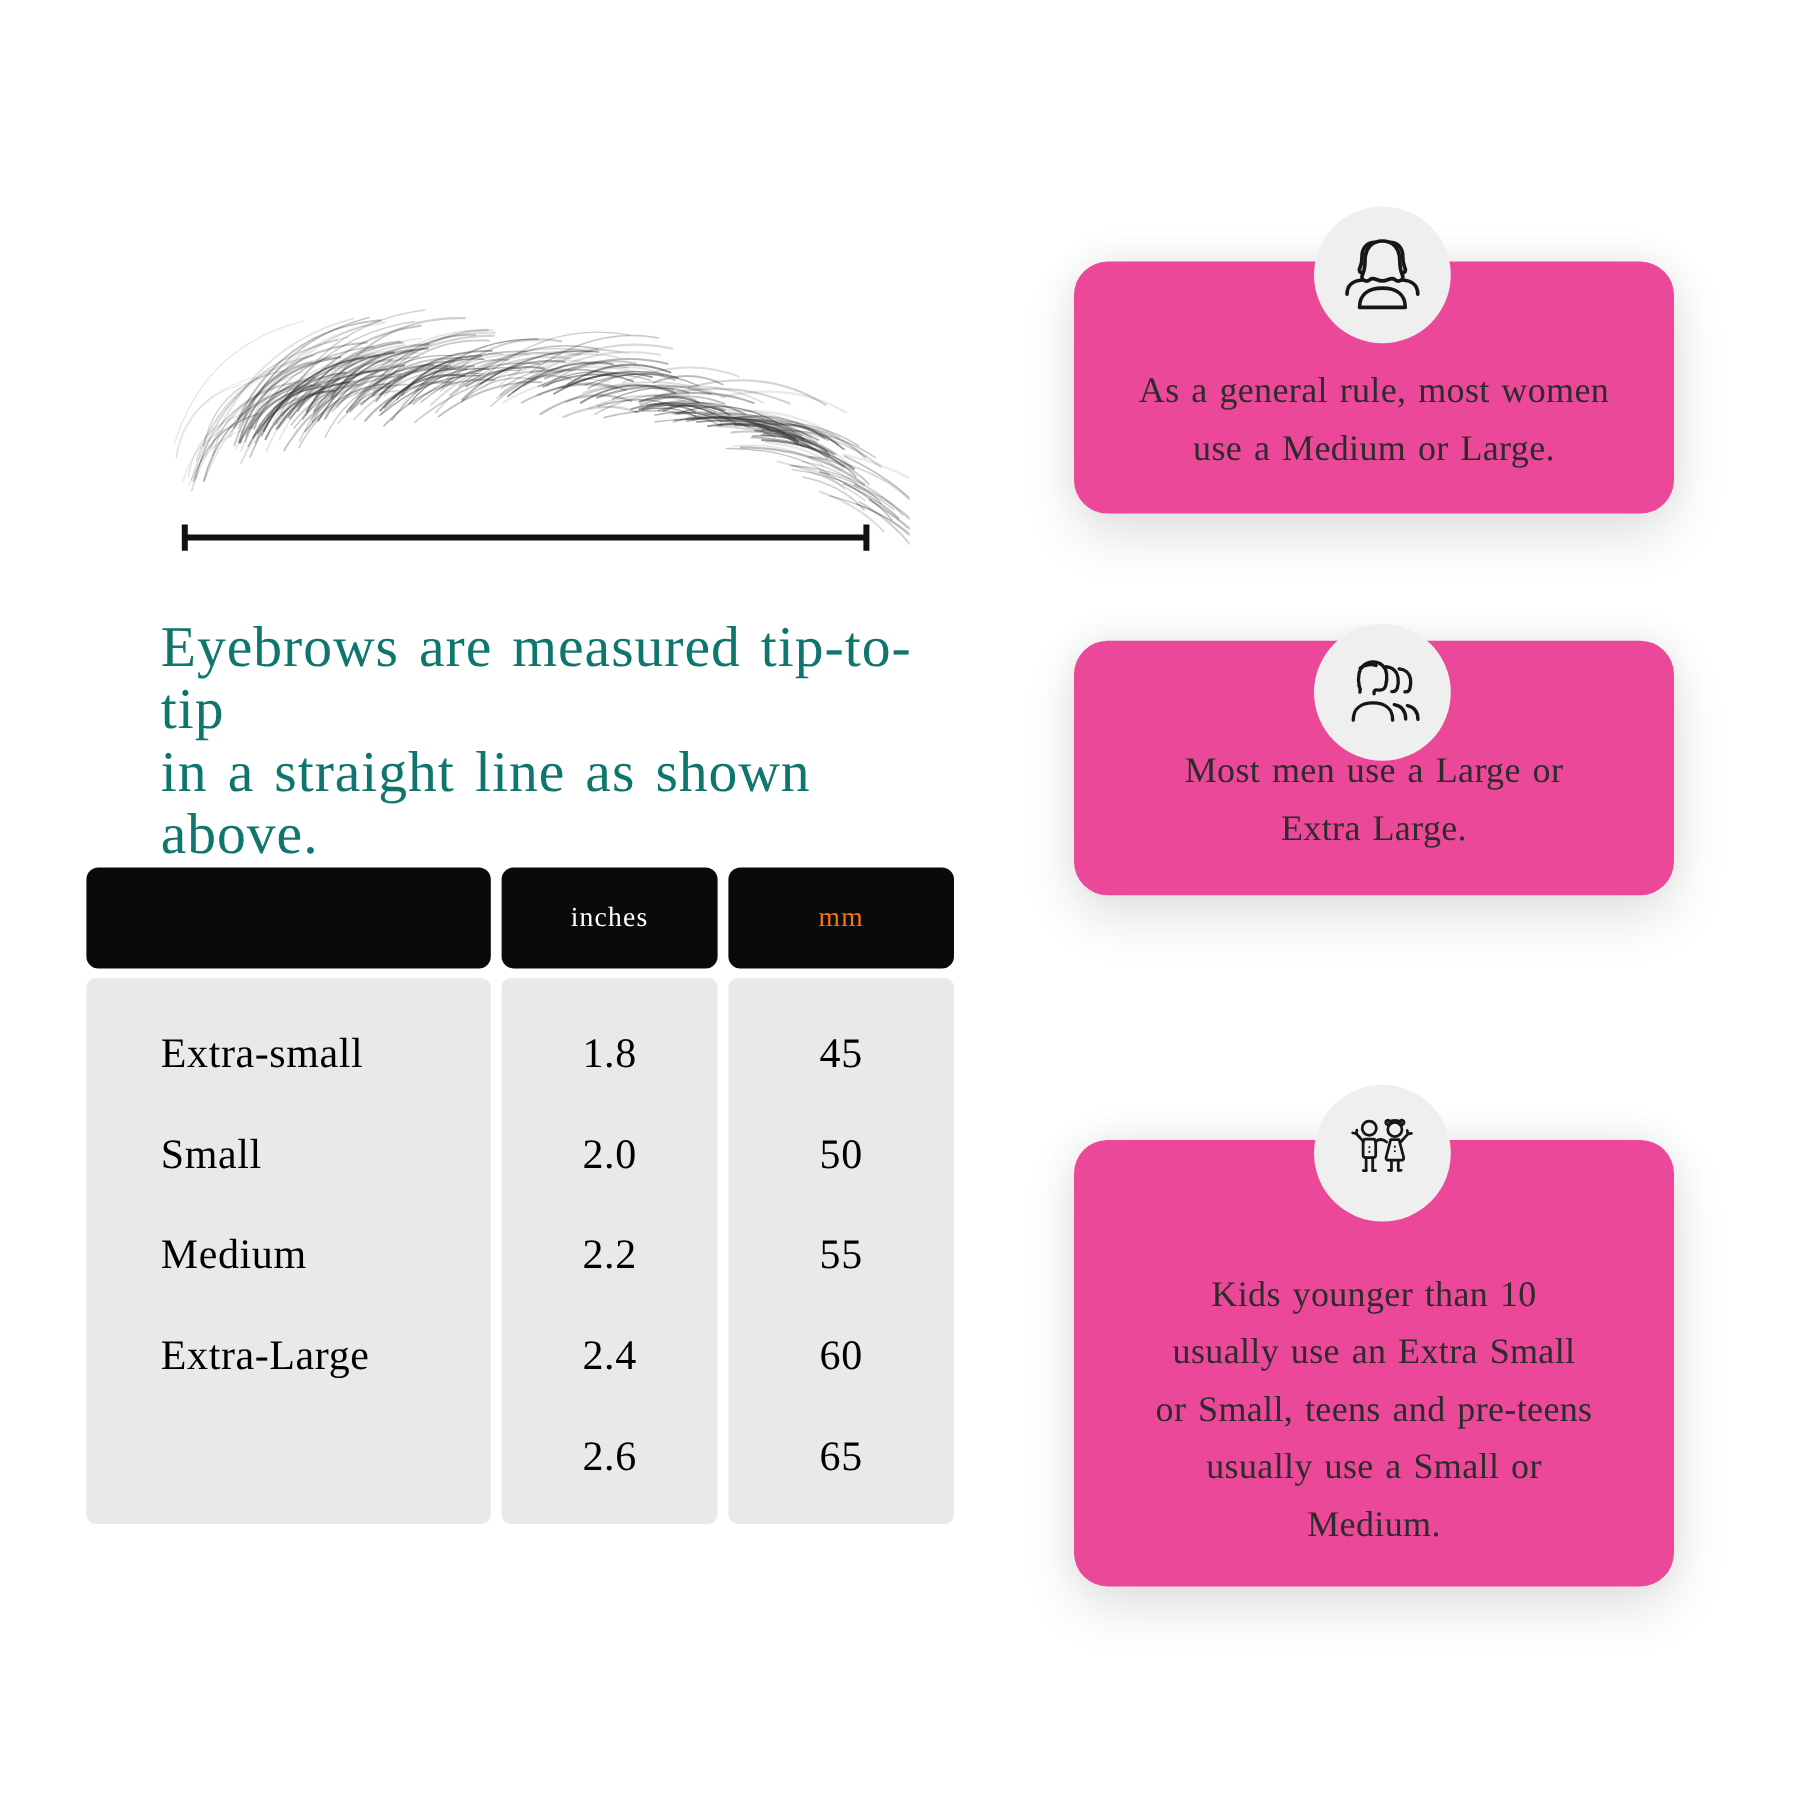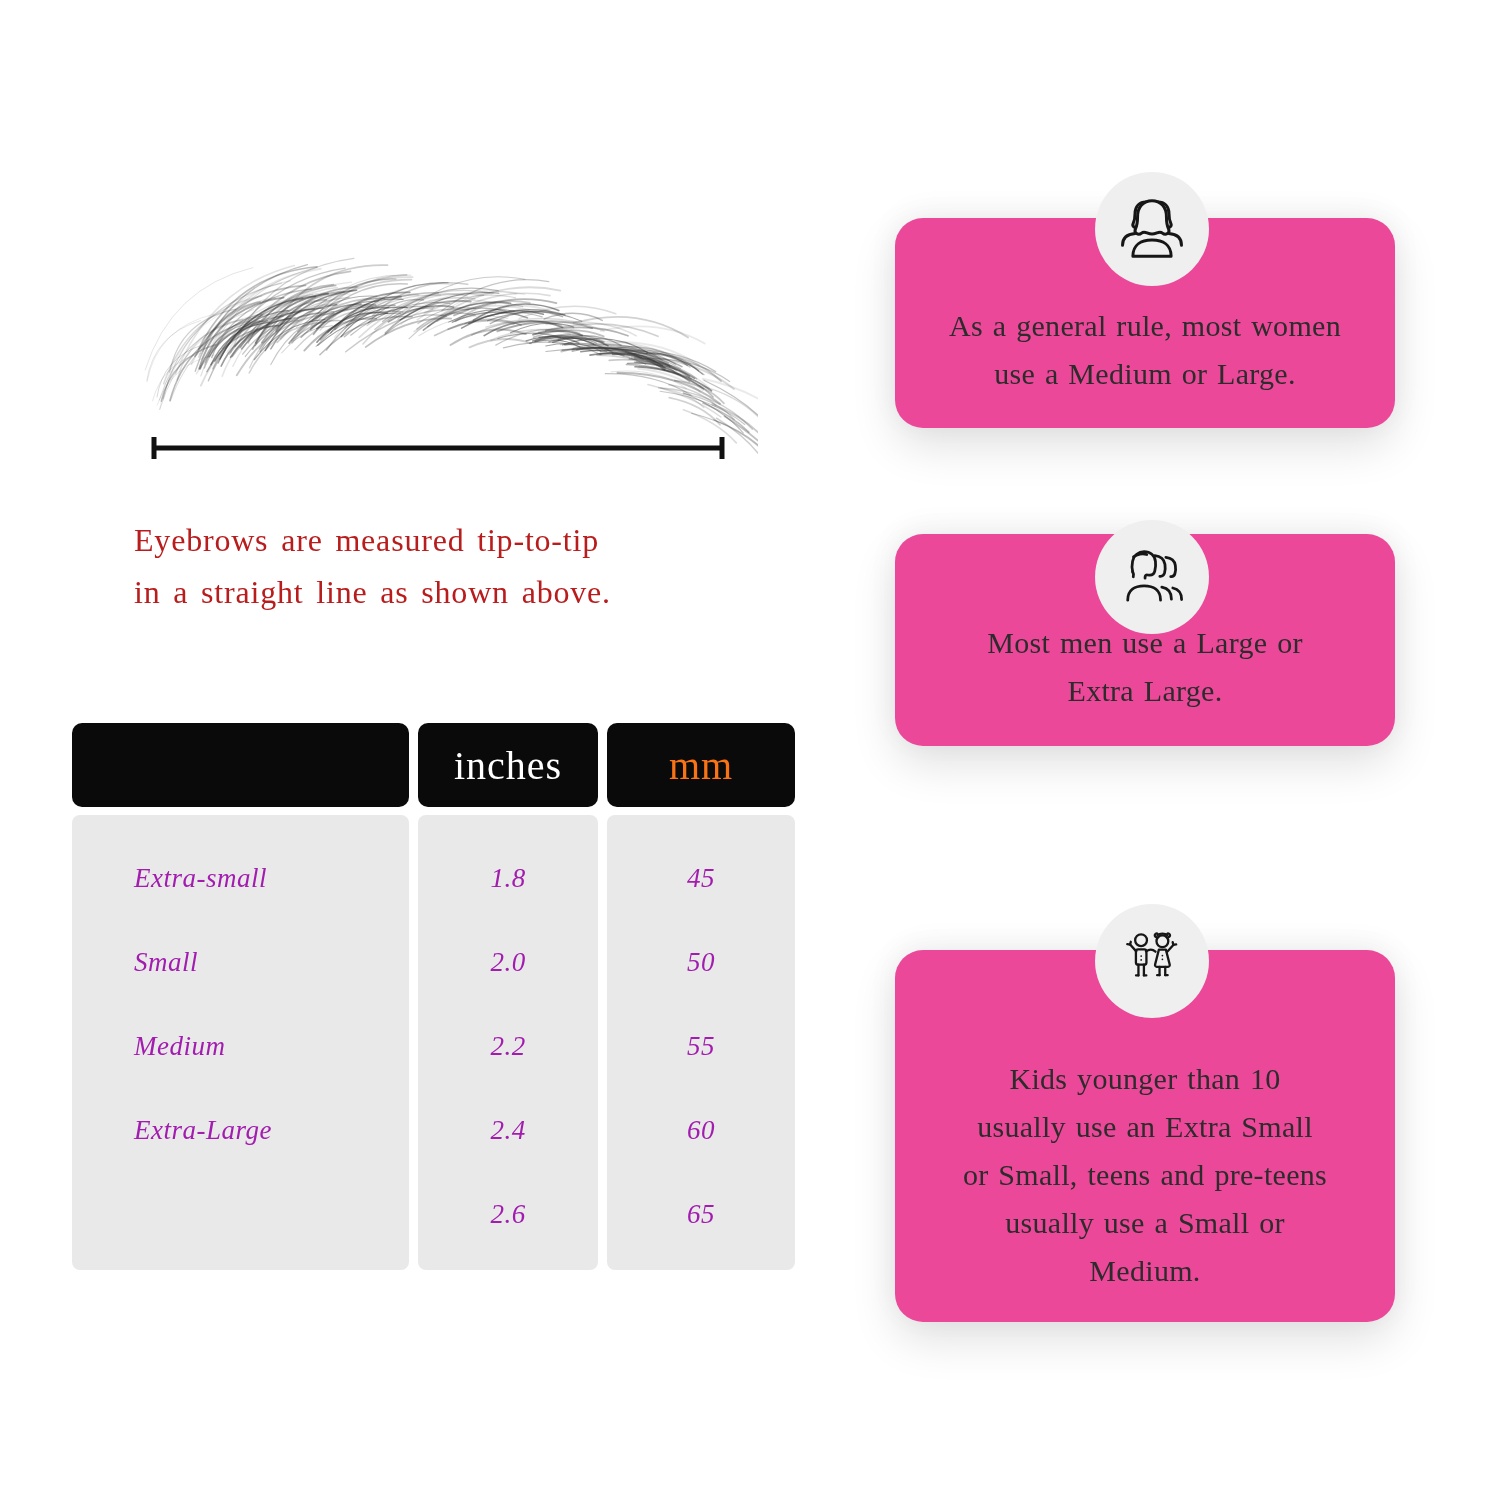--- a/index.html
+++ b/index.html
@@ -5,39 +5,39 @@
   html,body{margin:0;padding:0;background:#ffffff;}
   .canvas{
     position:relative;width:1500px;height:1500px;background:#ffffff;overflow:hidden;
     font-family:"Liberation Serif","DejaVu Serif",serif;color:#2a2a2a;
   }
   
   .brow-svg{position:absolute;left:108px;top:170px;width:650px;height:290px;}
   .measure-line{position:absolute;left:146px;top:432px;width:584px;height:32px;}
   .caption{
     position:absolute;left:134px;top:514px;width:650px;
-    font-size:32px;line-height:52px;letter-spacing:0.8px;word-spacing:4px;color:#b91c1c;
+    font-size:48px;line-height:52px;letter-spacing:0.8px;word-spacing:4px;color:#0f766e;
   }
   
   .size-table{
     position:absolute;left:72px;top:723px;
     display:grid;grid-template-columns:337px 180px 188px;column-gap:9px;row-gap:8px;
   }
   .th{
     height:84px;border-radius:10px;
     display:flex;align-items:center;justify-content:center;
-    font-size:40px;letter-spacing:1px;
+    font-size:23px;letter-spacing:1px;
   }
   .tcol{
     height:455px;border-radius:8px;box-sizing:border-box;
     padding-top:21px;display:flex;flex-direction:column;
   }
   .tcell{
     height:84px;display:flex;align-items:center;justify-content:center;
-    font-size:27px;letter-spacing:0.5px;color:#a21caf;font-style:italic;
+    font-size:35px;letter-spacing:0.5px;color:#000000;
   }
   .tcell.lbl{justify-content:flex-start;padding-left:62px;}
   
   .card{
     position:absolute;left:895px;width:500px;background:#ec4899;border-radius:28px;
     box-shadow:0 18px 45px rgba(0,0,0,0.12), 0 -6px 30px rgba(0,0,0,0.05);
     display:flex;align-items:center;justify-content:center;
     box-sizing:border-box;padding:70px 20px 16px 20px;
   }
   .card-1{top:218px;height:210px;}

